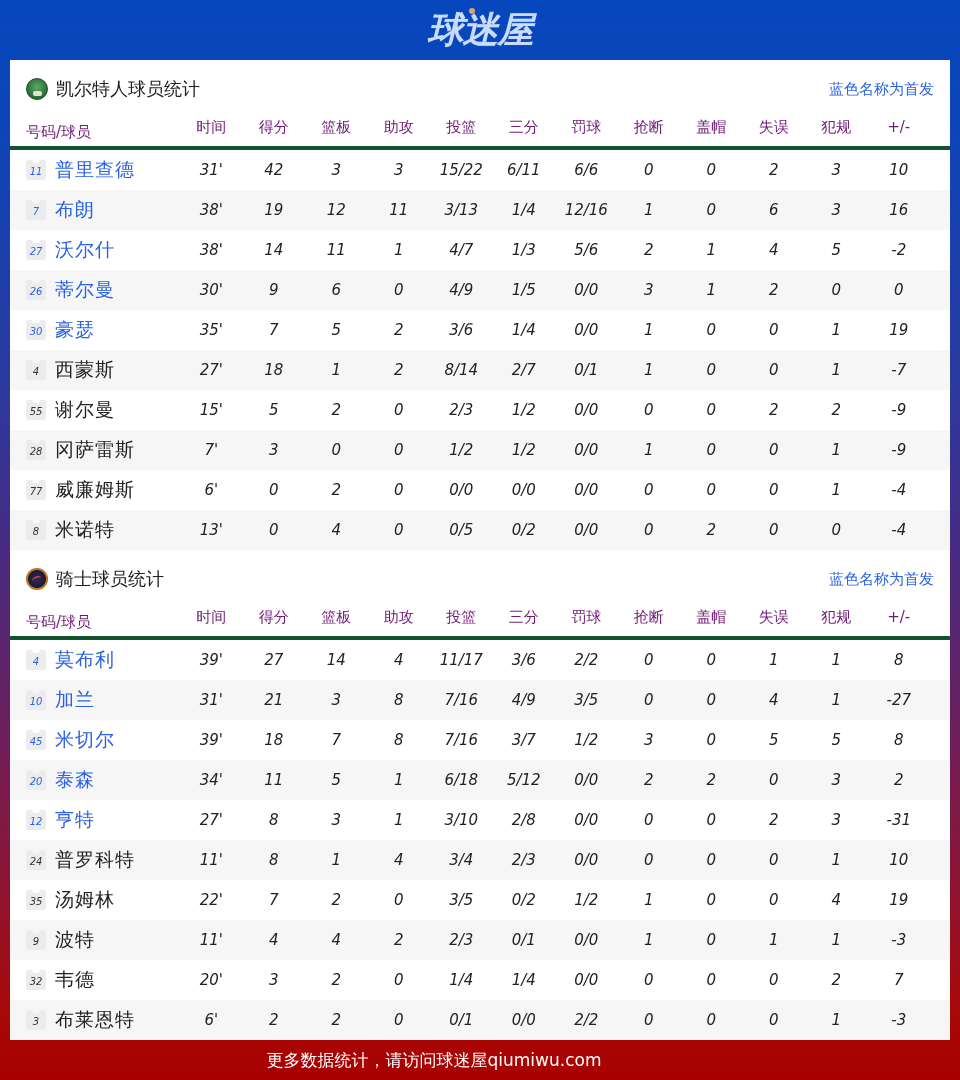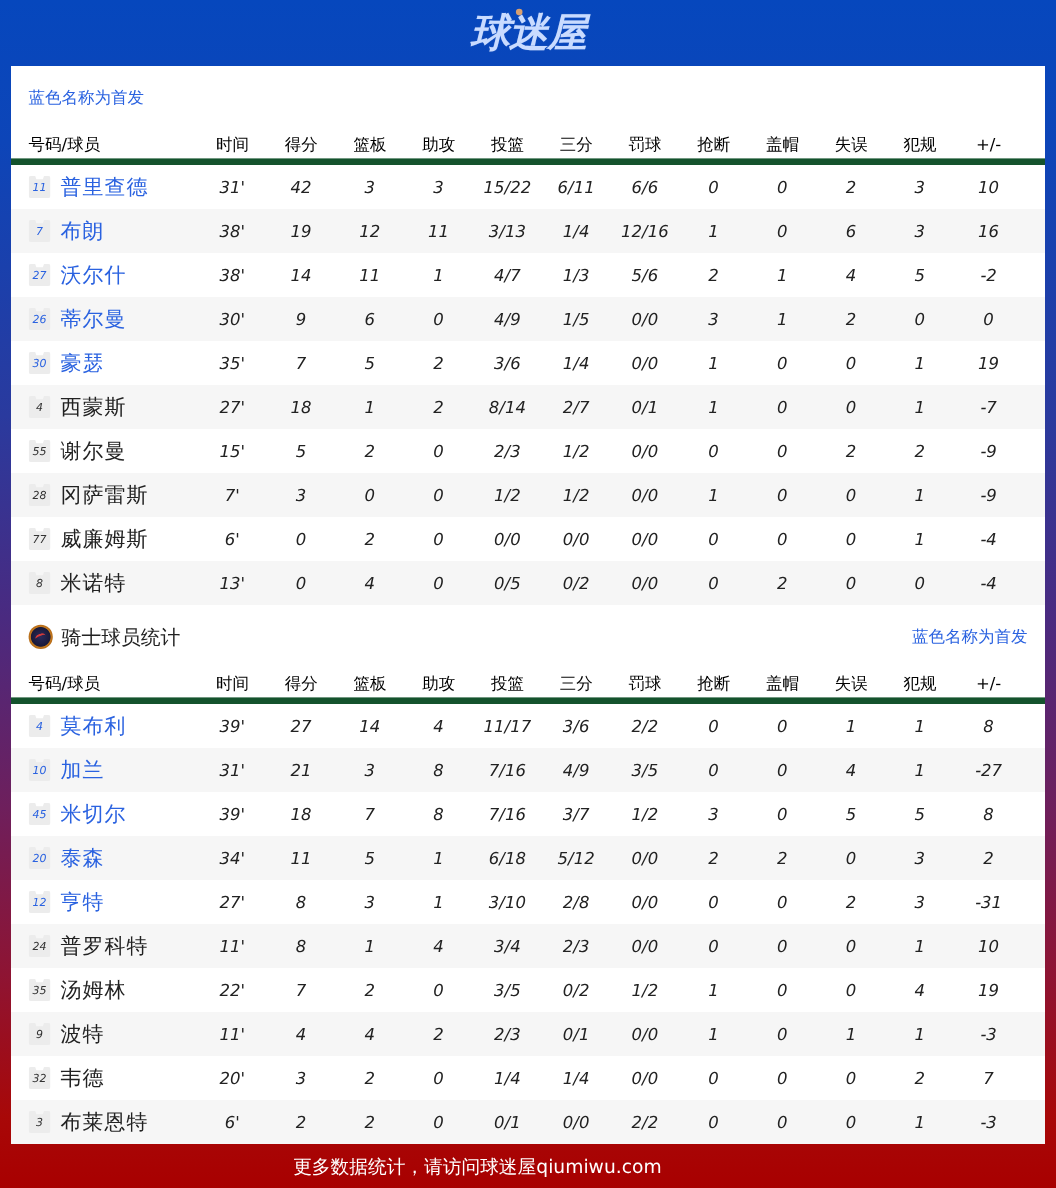--- a/index.html
+++ b/index.html
@@ -37,23 +37,23 @@
   .team-logo {
     width: 22px; height: 22px; border-radius: 50%; margin-right: 8px; position: relative;
   }
   .logo-celtics { background: radial-gradient(circle at 50% 40%, #5fa86a 0%, #2e7a3c 55%, #1f5e2d 100%); border: 1px solid #1b4d26; }
   .logo-celtics::after { content:""; position:absolute; left:6px; top:12px; width:9px; height:5px; background:#e8e2c9; border-radius:2px; }
   .logo-cavs { background: radial-gradient(circle at 50% 50%, #2a2a5a 0%, #1a1a3a 55%, #c4781d 60%, #8a4a10 100%); }
   .logo-cavs::after { content:""; position:absolute; left:6px; top:8px; width:10px; height:5px; border-top:2px solid #d23a3a; transform: rotate(-20deg); border-radius:50%; }
   .team-name { font-size: 18px; color: #222; font-weight: 500; }
   .legend-note { font-size: 15px; color: #2a62e0; }
   .thead {
-    height: 32px; display: flex; align-items: center;
-    border-bottom: 6px solid #14532d;
-    color: #000000; font-size: 15px;
+    height: 32px; display: flex; 
+    border-bottom: 4px solid #14532d;
+    color: #701a75; font-size: 15px;
   }
   .row { height: 40px; display: flex; align-items: center; font-size: 16px; color: #222; }
   .row.alt { background: #f6f6f6; }
   .col-player { width: 170px; padding-left: 16px; display: flex; align-items: center; }
   .thead .col-player { padding-left: 16px; }
   .col { width: 62.5px; text-align: center; }
   .num-val { font-family: "DejaVu Sans", sans-serif; font-style: italic; font-size: 15px; }
   .jersey {
     width: 20px; height: 20px; margin-right: 9px;
     background: #ececec; border-radius: 2px;
@@ -76,20 +76,24 @@
 
 <div class="topbar">
   <div class="logo">
     <span>球迷屋</span>
     <span class="dot"></span>
   </div>
 </div>
 
 <div class="card c1">
     <div class="team-head">
+      <div class="team-title">
+        <span class="team-logo logo-celtics"></span>
+        <span class="team-name">凯尔特人球员统计</span>
+      </div>
       <span class="legend-note">蓝色名称为首发</span>
     </div>
     <div class="thead">
       <div class="col-player">号码/球员</div>
       <div class="col">时间</div>
       <div class="col">得分</div>
       <div class="col">篮板</div>
       <div class="col">助攻</div>
       <div class="col">投篮</div>
       <div class="col">三分</div>

